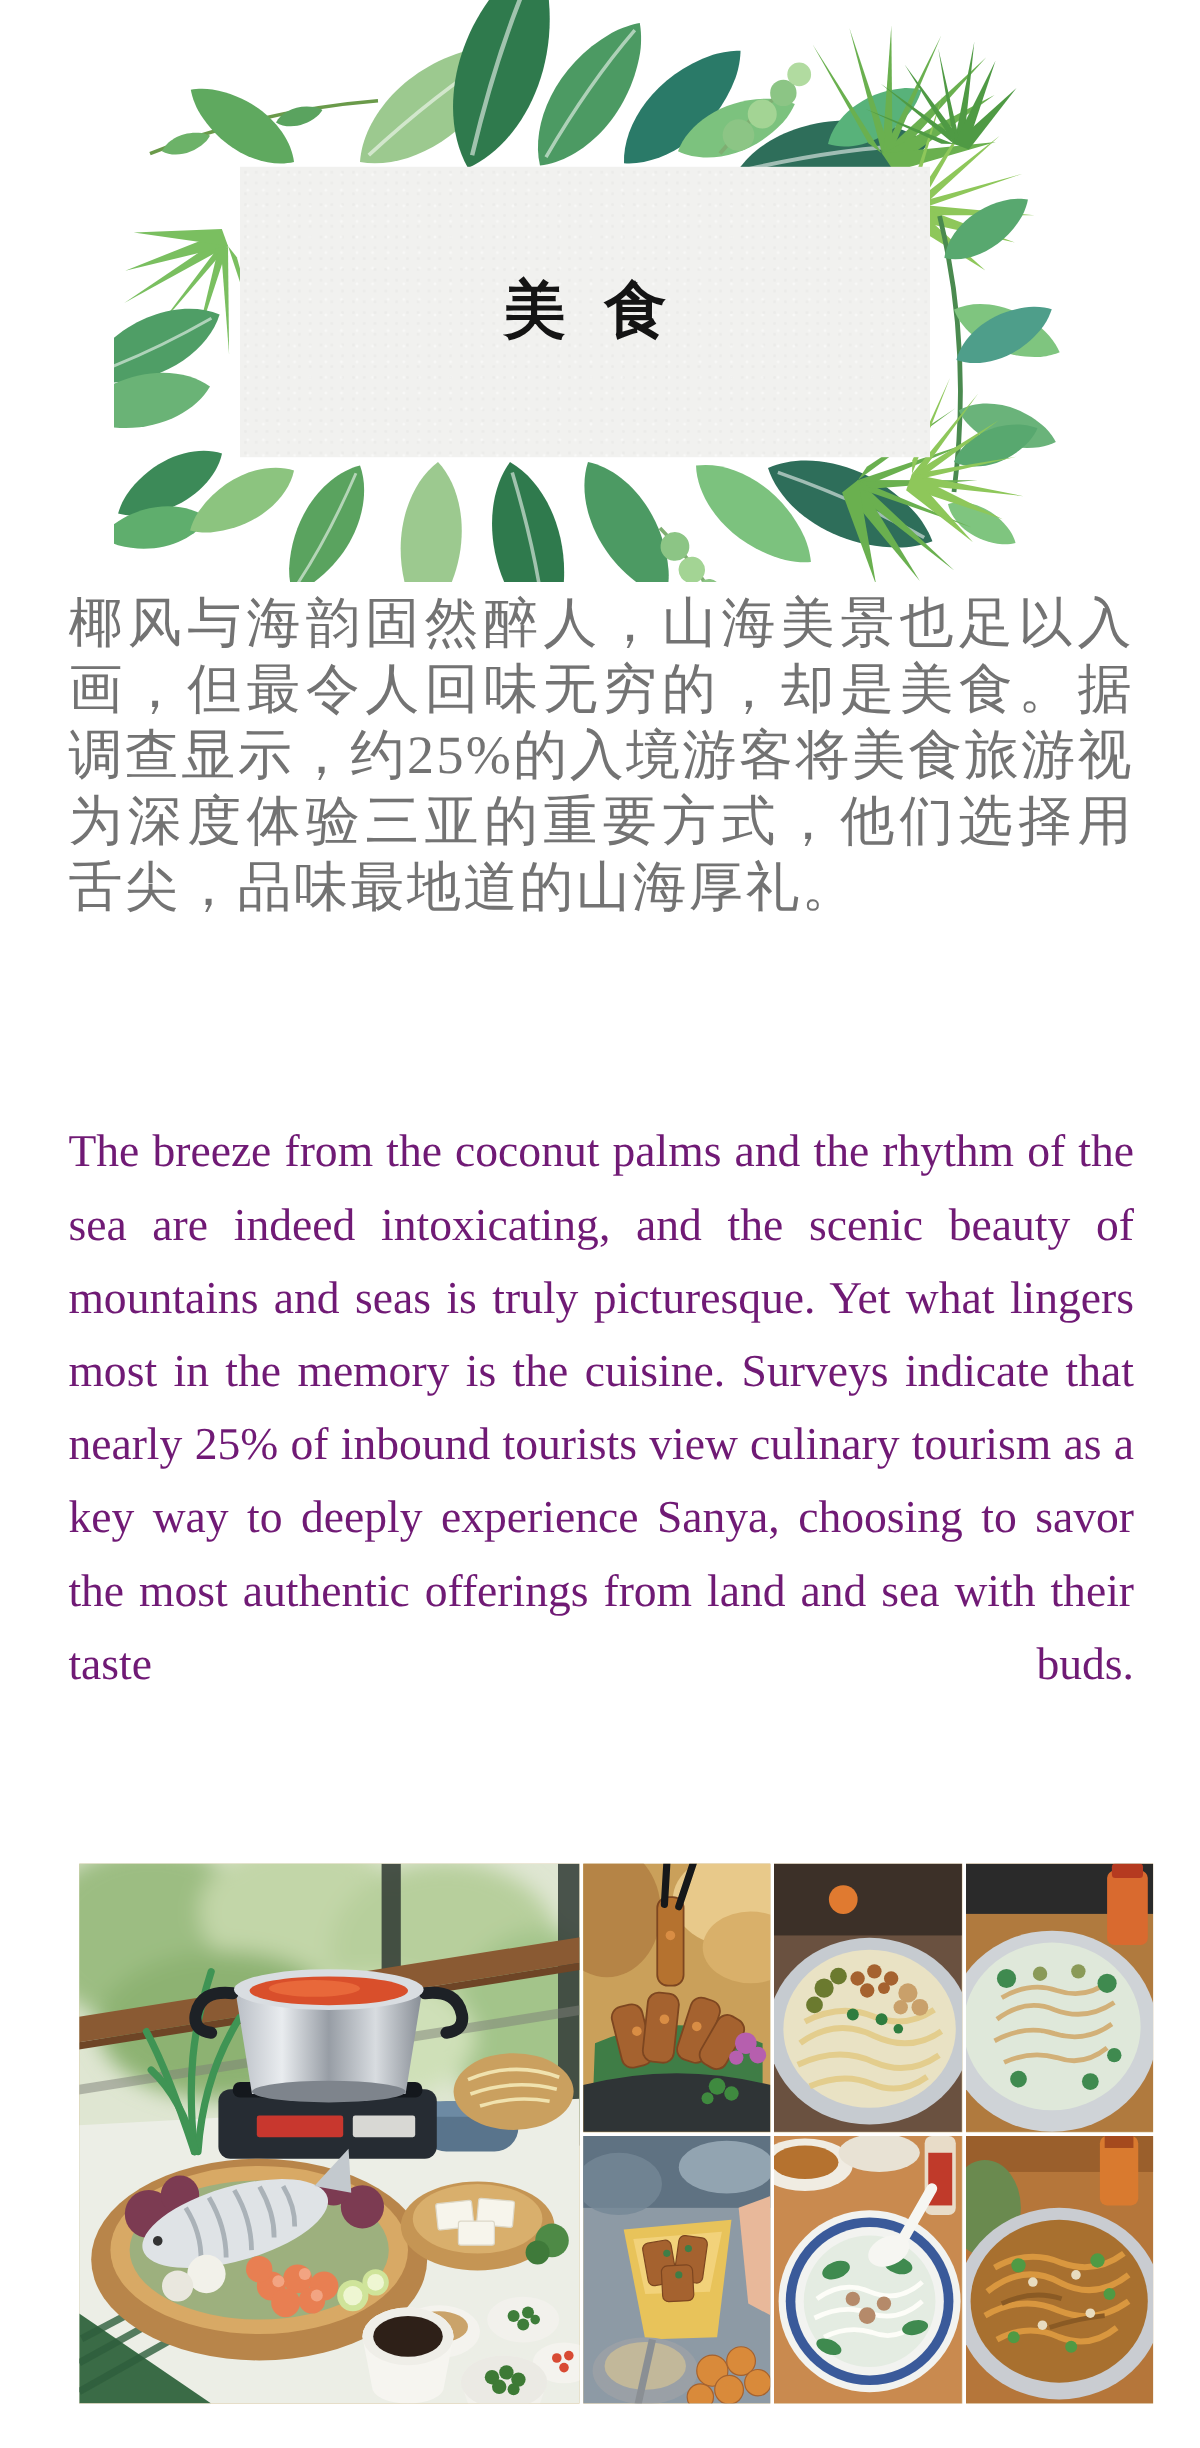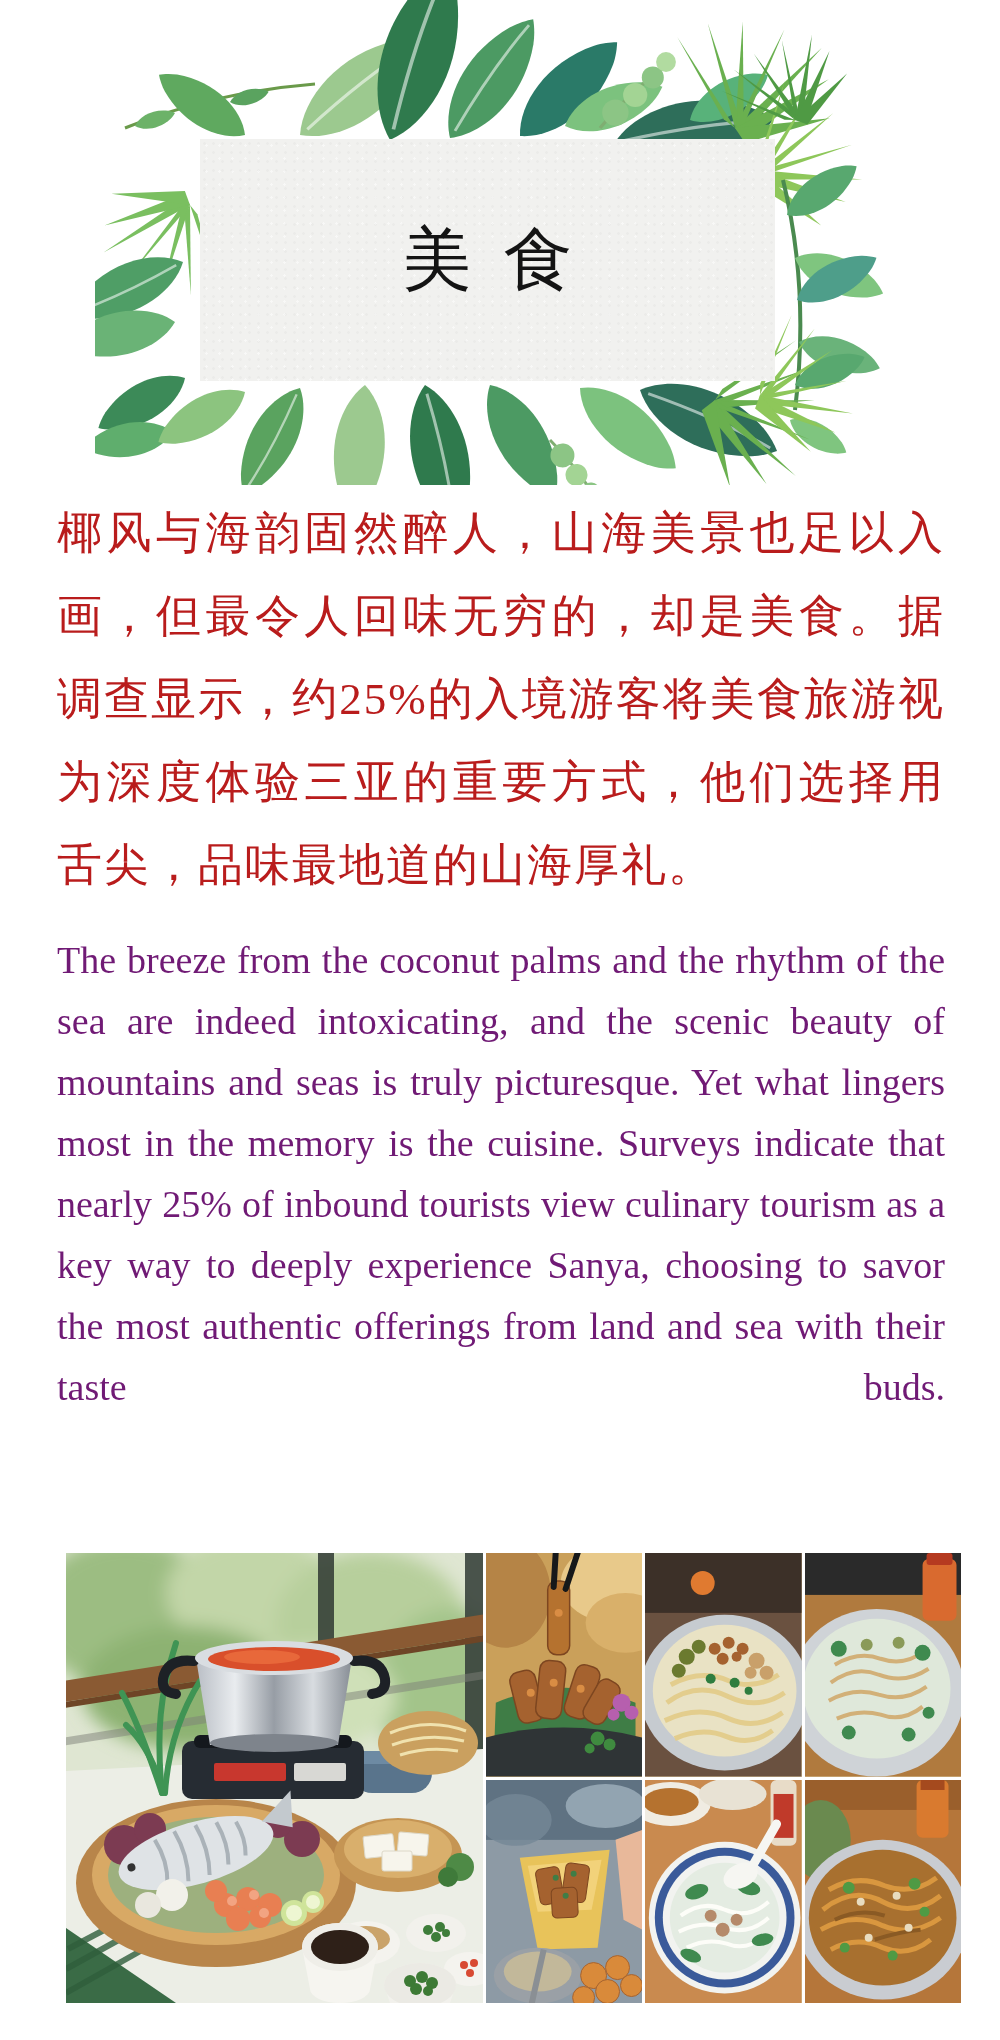--- a/index.html
+++ b/index.html
@@ -17,32 +17,32 @@
     left:200px;top:139px;width:575px;height:242px;
     background:#f1f1ef;
     background-image:
       radial-gradient(rgba(0,0,0,0.022) 1px, transparent 1.6px),
       radial-gradient(rgba(255,255,255,0.5) 1px, transparent 1.4px);
     background-size:9px 9px,13px 13px;
     display:flex;flex-direction:column;align-items:center;justify-content:center;
     gap:26px;
   }
   .title-cn{
-    font-size:69px;color:#141414;letter-spacing:32px;padding-left:32px;
-    font-weight:400;line-height:1;
+    font-size:52px;color:#141414;letter-spacing:32px;padding-left:32px;
+    font-weight:700;line-height:1;
   }
   .title-en{
     font-size:35px;color:#1c1c1c;letter-spacing:15px;padding-left:15px;
     line-height:1;
   }
 
   
   .para-cn{
     left:57px;top:492px;width:888px;
-    font-size:45px;line-height:83px;color:#b91c1c;
+    font-size:45px;line-height:55px;color:#737373;
     letter-spacing:2px;text-align:justify;
   }
   .para-en{
     left:57px;top:930px;width:888px;
     font-size:38px;line-height:61px;color:#701a75;
     text-align:justify;text-align-last:justify;
   }
 
   
   .collage{

